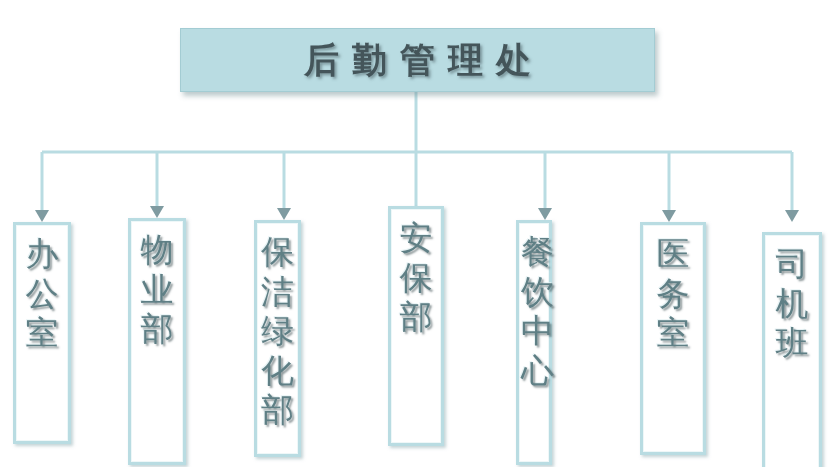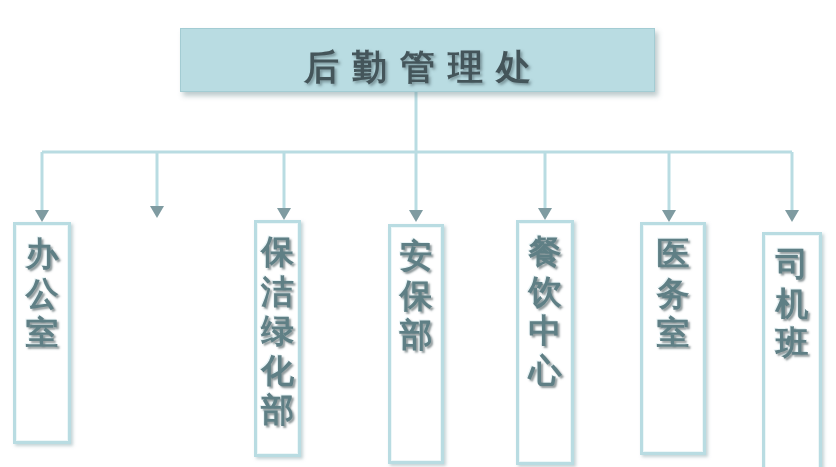--- a/index.html
+++ b/index.html
@@ -33,21 +33,21 @@
     fill: var(--arrowhead);
   }
   .root-box {
     position: absolute;
     left: 180px; top: 28px;
     width: 475px; height: 64px;
     background: var(--box-fill);
     border: 1px solid #a3ccd3;
     box-shadow: 3px 4px 5px rgba(110,140,145,0.45);
     display: flex;
-    align-items: flex-end;
+    align-items: center;
     justify-content: center;
   }
   .root-label {
     font-size: 35px;
     font-weight: bold;
     color: var(--title-text);
     letter-spacing: 13px;
     padding-left: 13px; 
     text-shadow: 2px 2px 3px rgba(70,90,95,0.55);
     white-space: nowrap;
@@ -55,21 +55,21 @@
   .child-box {
     position: absolute;
     background: #ffffff;
     border: 3px solid var(--box-fill);
     box-shadow: 2px 2px 3px rgba(140,170,175,0.5), inset 0 0 0 1px #eef7f8;
   }
   .child-label {
     width: 1.12em;
     margin: 9px auto 0 auto;
     font-size: 33px;
-    font-weight: bold;
+    font-weight: normal;
     line-height: 1.2;
     color: var(--child-text);
     text-align: center;
     word-break: break-all;
     line-break: anywhere;
     text-shadow: 2px 2px 2px rgba(35,55,60,0.5), -1px -1px 0 rgba(230,242,244,0.9);
   }
 </style>
 </head>
 <body>
@@ -99,30 +99,33 @@
   </svg>
 
   <div class="root-box">
     <span class="root-label">后勤管理处</span>
   </div>
 
   <div class="child-box" style="left:13px;  top:222px; width:58px; height:222px;">
     <div class="child-label">办公室</div>
   </div>
 
+  <div class="child-box" style="left:128px; top:218px; width:58px; height:247px;">
+    <div class="child-label">物业部</div>
+  </div>
 
   <div class="child-box" style="left:254px; top:220px; width:47px; height:237px;">
     <div class="child-label">保洁绿化部</div>
   </div>
 
-  <div class="child-box" style="left:388px; top:224px; width:56px; height:240px;">
+  <div class="child-box" style="left:388px; top:206px; width:56px; height:240px;">
     <div class="child-label">安保部</div>
   </div>
 
-  <div class="child-box" style="left:516px; top:220px; width:58px; height:245px;">
+  <div class="child-box" style="left:516px; top:220px; width:36px; height:245px;">
     <div class="child-label">餐饮中心</div>
   </div>
 
   <div class="child-box" style="left:640px; top:222px; width:66px; height:233px;">
     <div class="child-label">医务室</div>
   </div>
 
   <div class="child-box" style="left:762px; top:232px; width:60px; height:243px;">
     <div class="child-label">司机班</div>
   </div>

